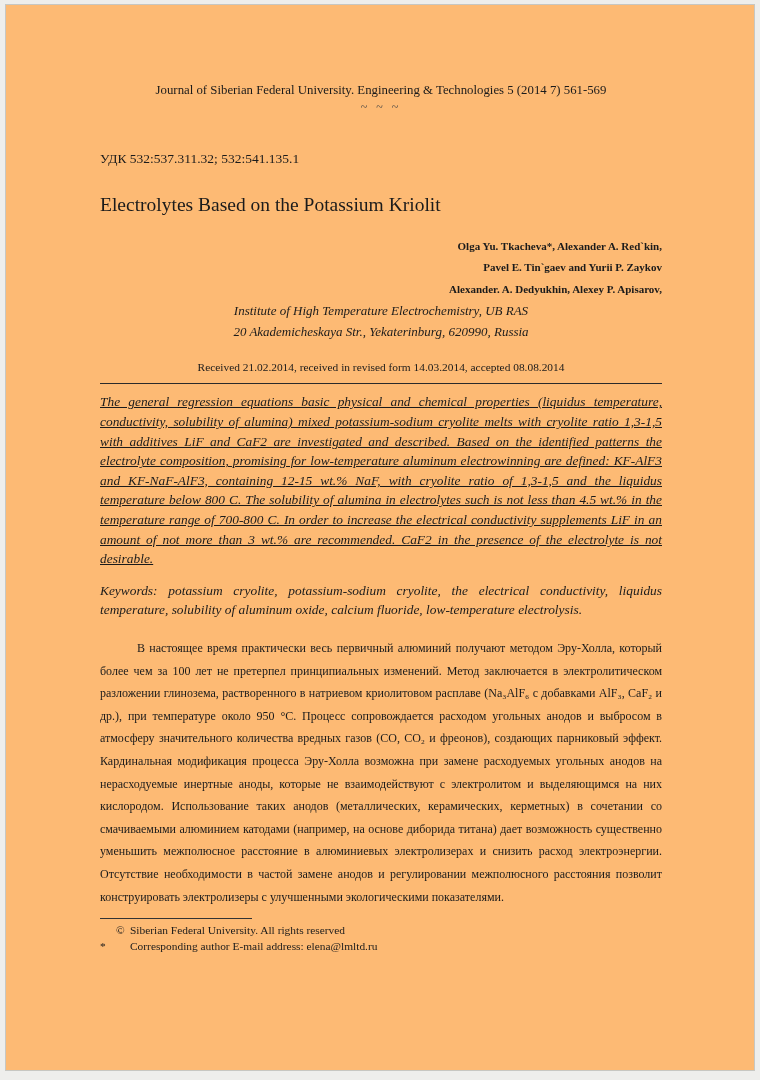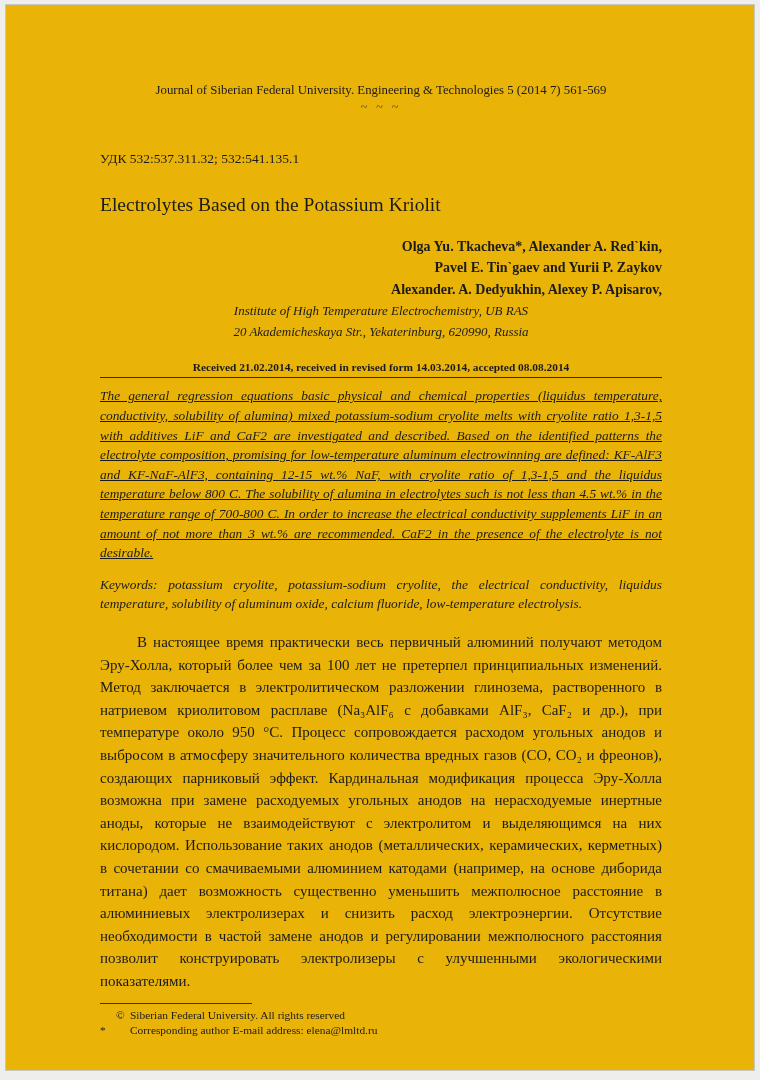--- a/index.html
+++ b/index.html
@@ -7,21 +7,21 @@
   body {
     background: #eeeeec;
     font-family: "Liberation Serif", serif;
     color: #1b1b1b;
     position: relative;
     overflow: hidden;
   }
   .page {
     position: absolute;
     top: 4px; left: 5px; right: 5px; bottom: 9px;
-    background: #eab308;
+    background: #fdba74;
     border: 1px solid #c7c7c2;
     overflow: hidden;
   }
   .content {
     padding: 78px 92px 0 94px; 
   }
   .journal-header {
     text-align: center;
     font-size: 12.8px;
     line-height: 15px;
@@ -44,36 +44,35 @@
     margin-top: 20px;
     font-size: 19.5px;
     font-weight: normal;
     line-height: 34px;
   }
   .title-line { display: block; }
   .authors {
     margin-top: 14px;
     text-align: right;
     font-weight: bold;
-    font-size: 14px;
+    font-size: 11px;
     line-height: 21.3px;
   }
   .affiliation {
     text-align: center;
     font-style: italic;
     font-size: 13px;
     line-height: 21.3px;
   }
   .received {
     margin-top: 18px;
     text-align: center;
     font-size: 11.4px;
     line-height: 15px;
-    padding-bottom: 2px;
-    font-weight: bold;
+    padding-bottom: 8px;
   }
   .rule {
     border-top: 1px solid #2a2a2a;
     height: 0;
   }
   .abstract {
     margin-top: 8px;
     font-style: italic;
     font-size: 13.4px;
     line-height: 19.6px;
@@ -82,21 +81,21 @@
   }
   .keywords {
     margin-top: 12px;
     font-style: italic;
     font-size: 13.4px;
     line-height: 19.6px;
     text-align: justify;
   }
   .body-text {
     margin-top: 17px;
-    font-size: 15px;
+    font-size: 12px;
     line-height: 22.6px;
     text-align: justify;
     text-indent: 37px;
   }
   .footnote-rule {
     margin-top: 10px;
     width: 152px;
     border-top: 1px solid #333;
     height: 0;
   }

